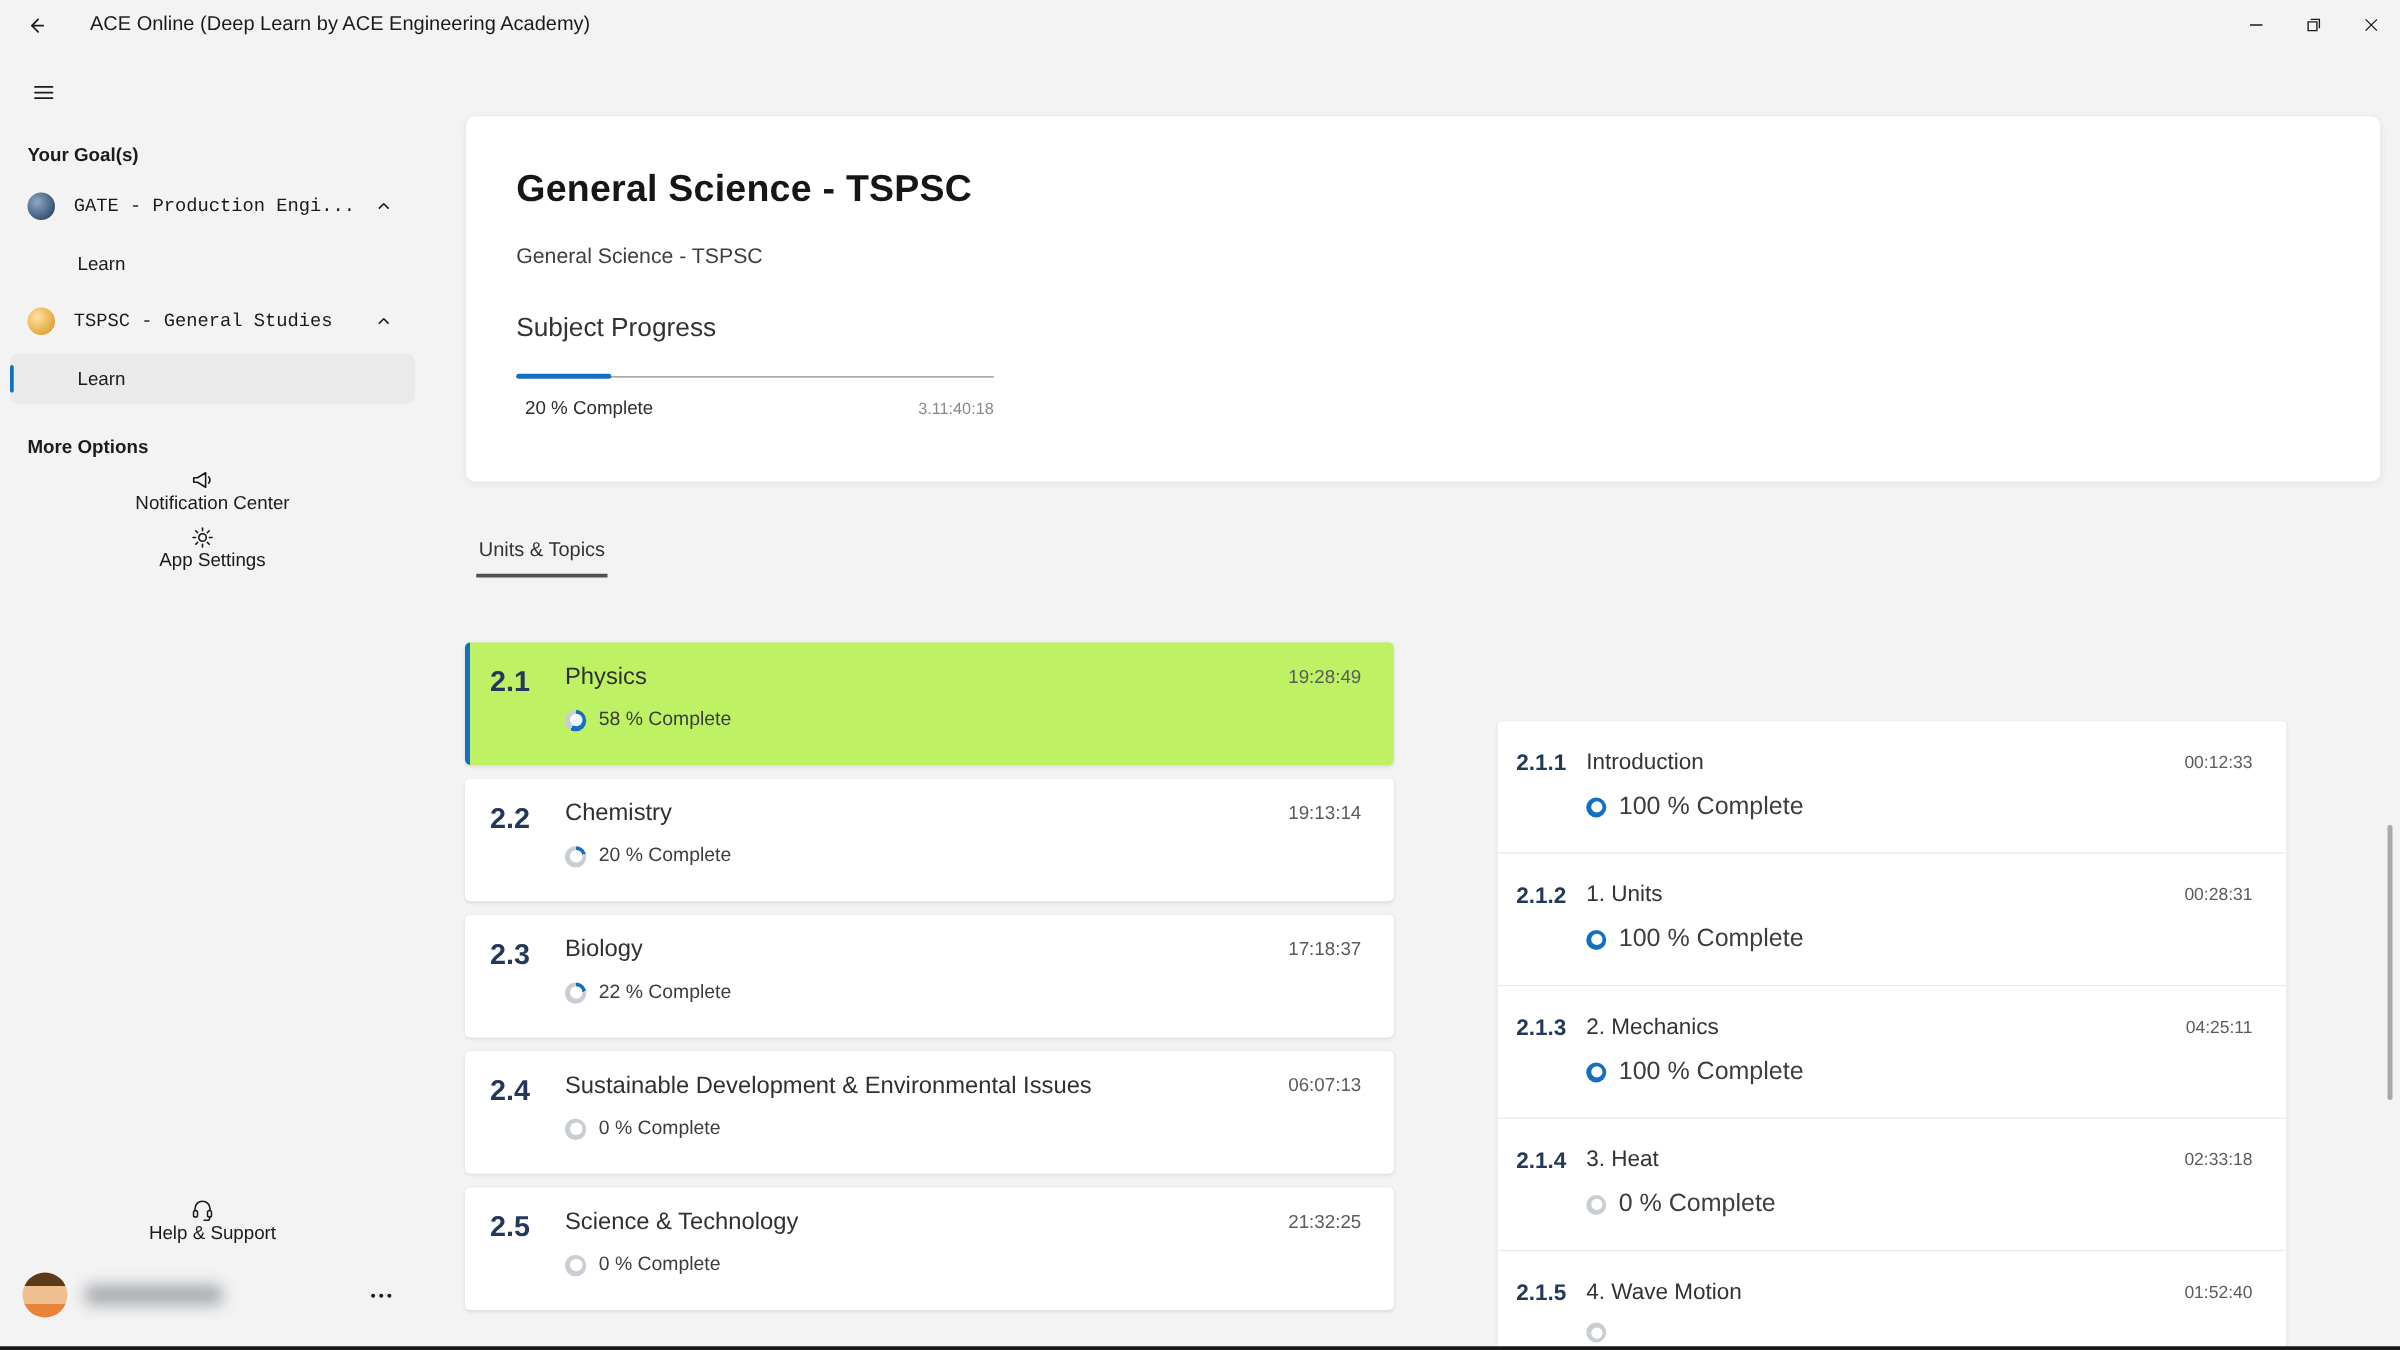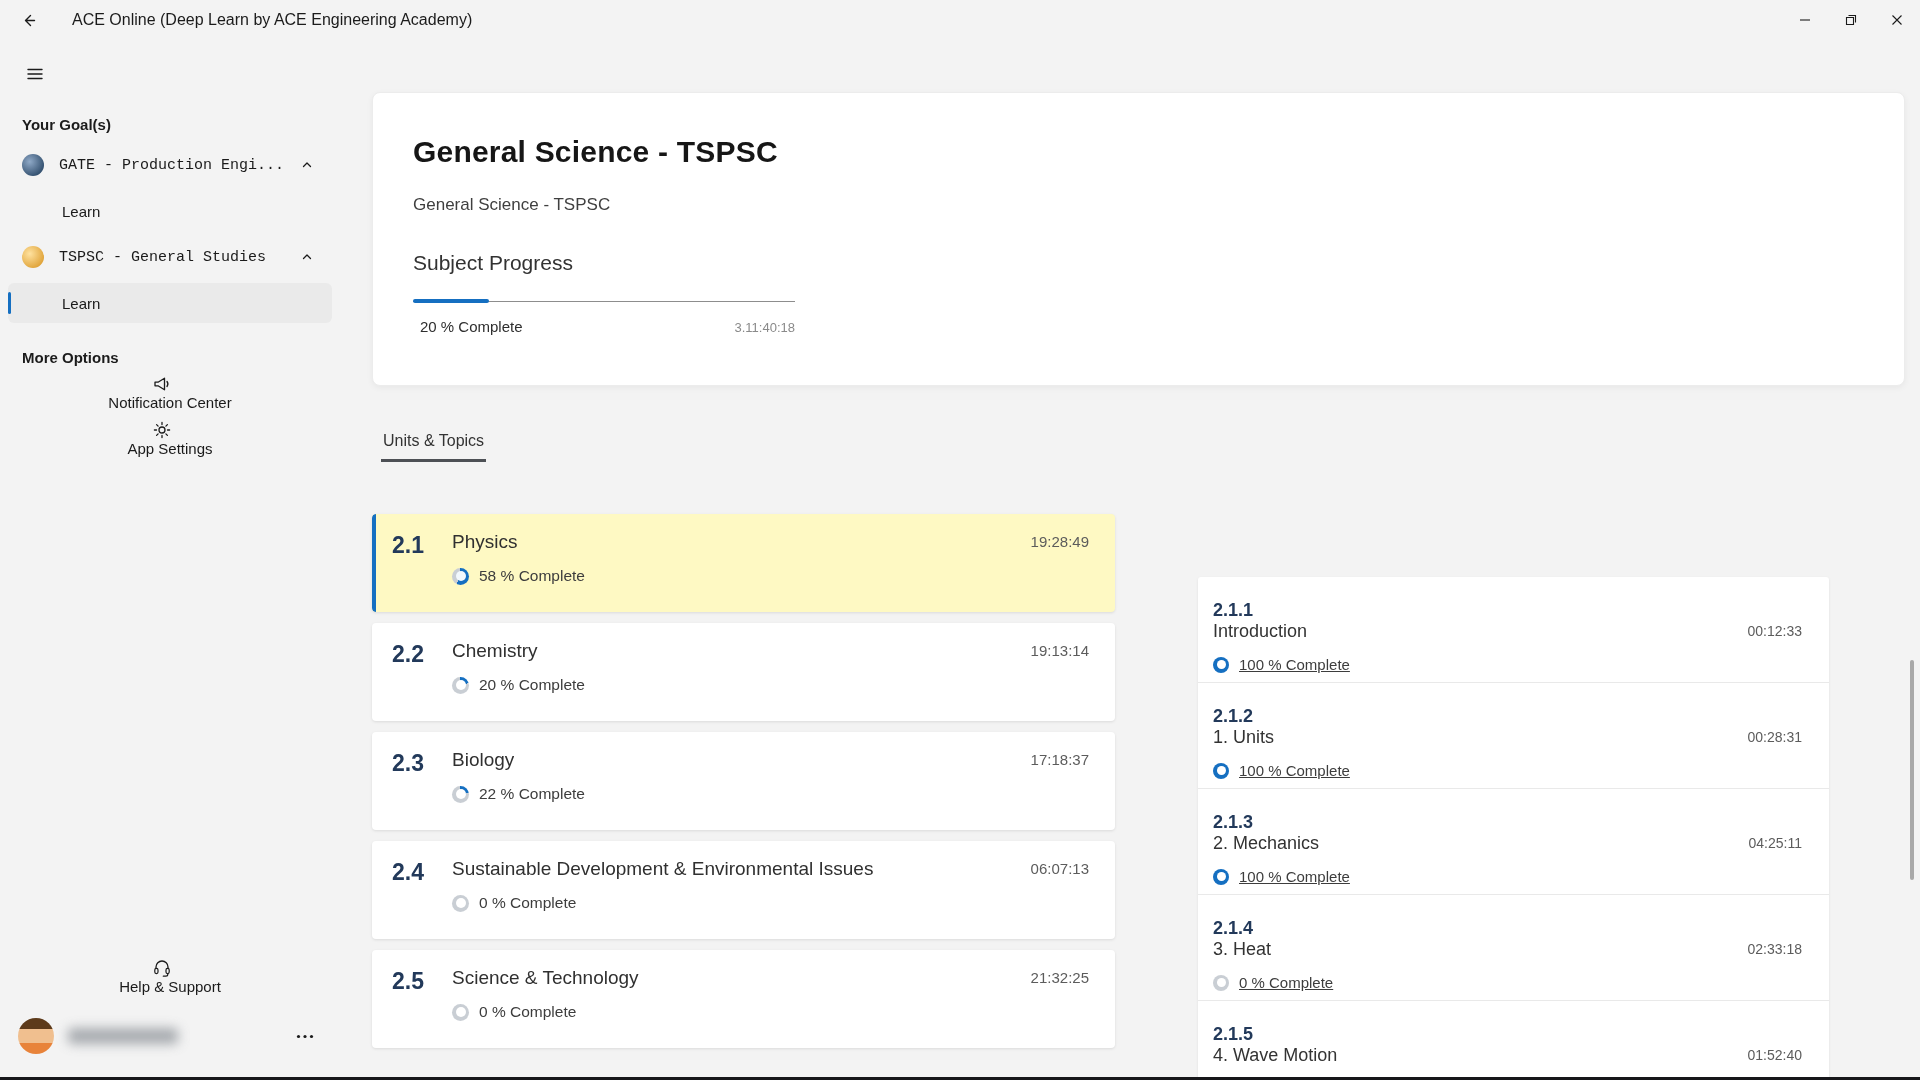--- a/index.html
+++ b/index.html
@@ -73,49 +73,49 @@
 
   .tab { display: inline-block; margin: 46px 0 0 9px; font-size: 16px; color: #333;
          padding: 0 2px 9px; border-bottom: 3px solid #4d5055; cursor: pointer; }
 
   .columns { display: flex; margin-top: 52px; gap: 83px; align-items: flex-start; }
 
   
   .units-col { width: 743px; flex: none; }
   .unit-row { position: relative; display: flex; height: 98px; margin-bottom: 11px; padding: 17px 26px 0 20px;
               background: #fff; border-radius: 4px; box-shadow: 0 1px 3px rgba(0,0,0,.10); cursor: pointer; overflow: hidden; }
-  .unit-row.selected { background: #fef9c3; }
+  .unit-row.selected { background: #bef264; }
   .unit-row.selected::before { content: ""; position: absolute; left: 0; top: 0; bottom: 0; width: 4px;
               background: var(--accent); border-radius: 4px 0 0 4px; }
   .unit-num { width: 60px; flex: none; font-size: 23px; font-weight: 700; color: #22395a; padding-top: 1px; }
   .unit-main { flex: 1; min-width: 0; }
   .unit-head { display: flex; justify-content: space-between; align-items: flex-start; }
   .unit-title { font-size: 19px; color: #303030; white-space: nowrap; overflow: hidden; }
   .unit-time { font-size: 15px; color: #5c5c5c; margin-top: 2px; flex: none; margin-left: 16px; }
   .status-line { display: flex; align-items: center; gap: 10px; margin-top: 14px; }
   .status-text { font-size: 15.5px; color: #3d3d3d; }
 
   .ring { width: 17px; height: 17px; border-radius: 50%; position: relative; flex: none;
           background: conic-gradient(var(--accent) var(--p, 0%), var(--ringEmpty) 0); }
   .ring::after { content: ""; position: absolute; inset: 3.5px; border-radius: 50%; background: #fff; }
   .unit-row.selected .ring::after { background: #f2f8fd; }
 
   
   .topics-col { width: 631px; flex: none; margin-top: 63px; background: #fff; border-radius: 3px;
                 box-shadow: 0 1px 3px rgba(0,0,0,.08); }
   .topic-row { height: 106px; padding: 22px 27px 0 15px; border-bottom: 1px solid #e9e9e9;
-               display: flex; cursor: pointer; overflow: hidden; flex-direction: column; }
+               display: flex; cursor: pointer; overflow: hidden; }
   .topic-row:last-child { border-bottom: none; }
   .topic-num { width: 56px; flex: none; font-size: 18px; font-weight: 700; color: #22395a; padding-top: 1px; }
   .topic-main { flex: 1; min-width: 0; }
   .topic-head { display: flex; justify-content: space-between; align-items: flex-start; }
   .topic-title { font-size: 18px; color: #333; white-space: nowrap; overflow: hidden; }
   .topic-time { font-size: 14px; color: #5c5c5c; margin-top: 2px; flex: none; margin-left: 16px; }
   .topic-row .ring { width: 16px; height: 16px; }
-  .topic-row .status-text { font-size: 15px; text-decoration: underline; }
+  .topic-row .status-text { font-size: 20px; }
 
   
   .scroll-thumb { position: absolute; right: 6px; top: 620px; width: 4px; height: 220px;
                   background: #a9a9a9; border-radius: 2px; }
   .bottom-edge { position: fixed; left: 0; right: 0; bottom: 0; height: 3px; background: #17171a; z-index: 60; }
 
   svg { display: block; }
 </style>
 </head>
 <body>

